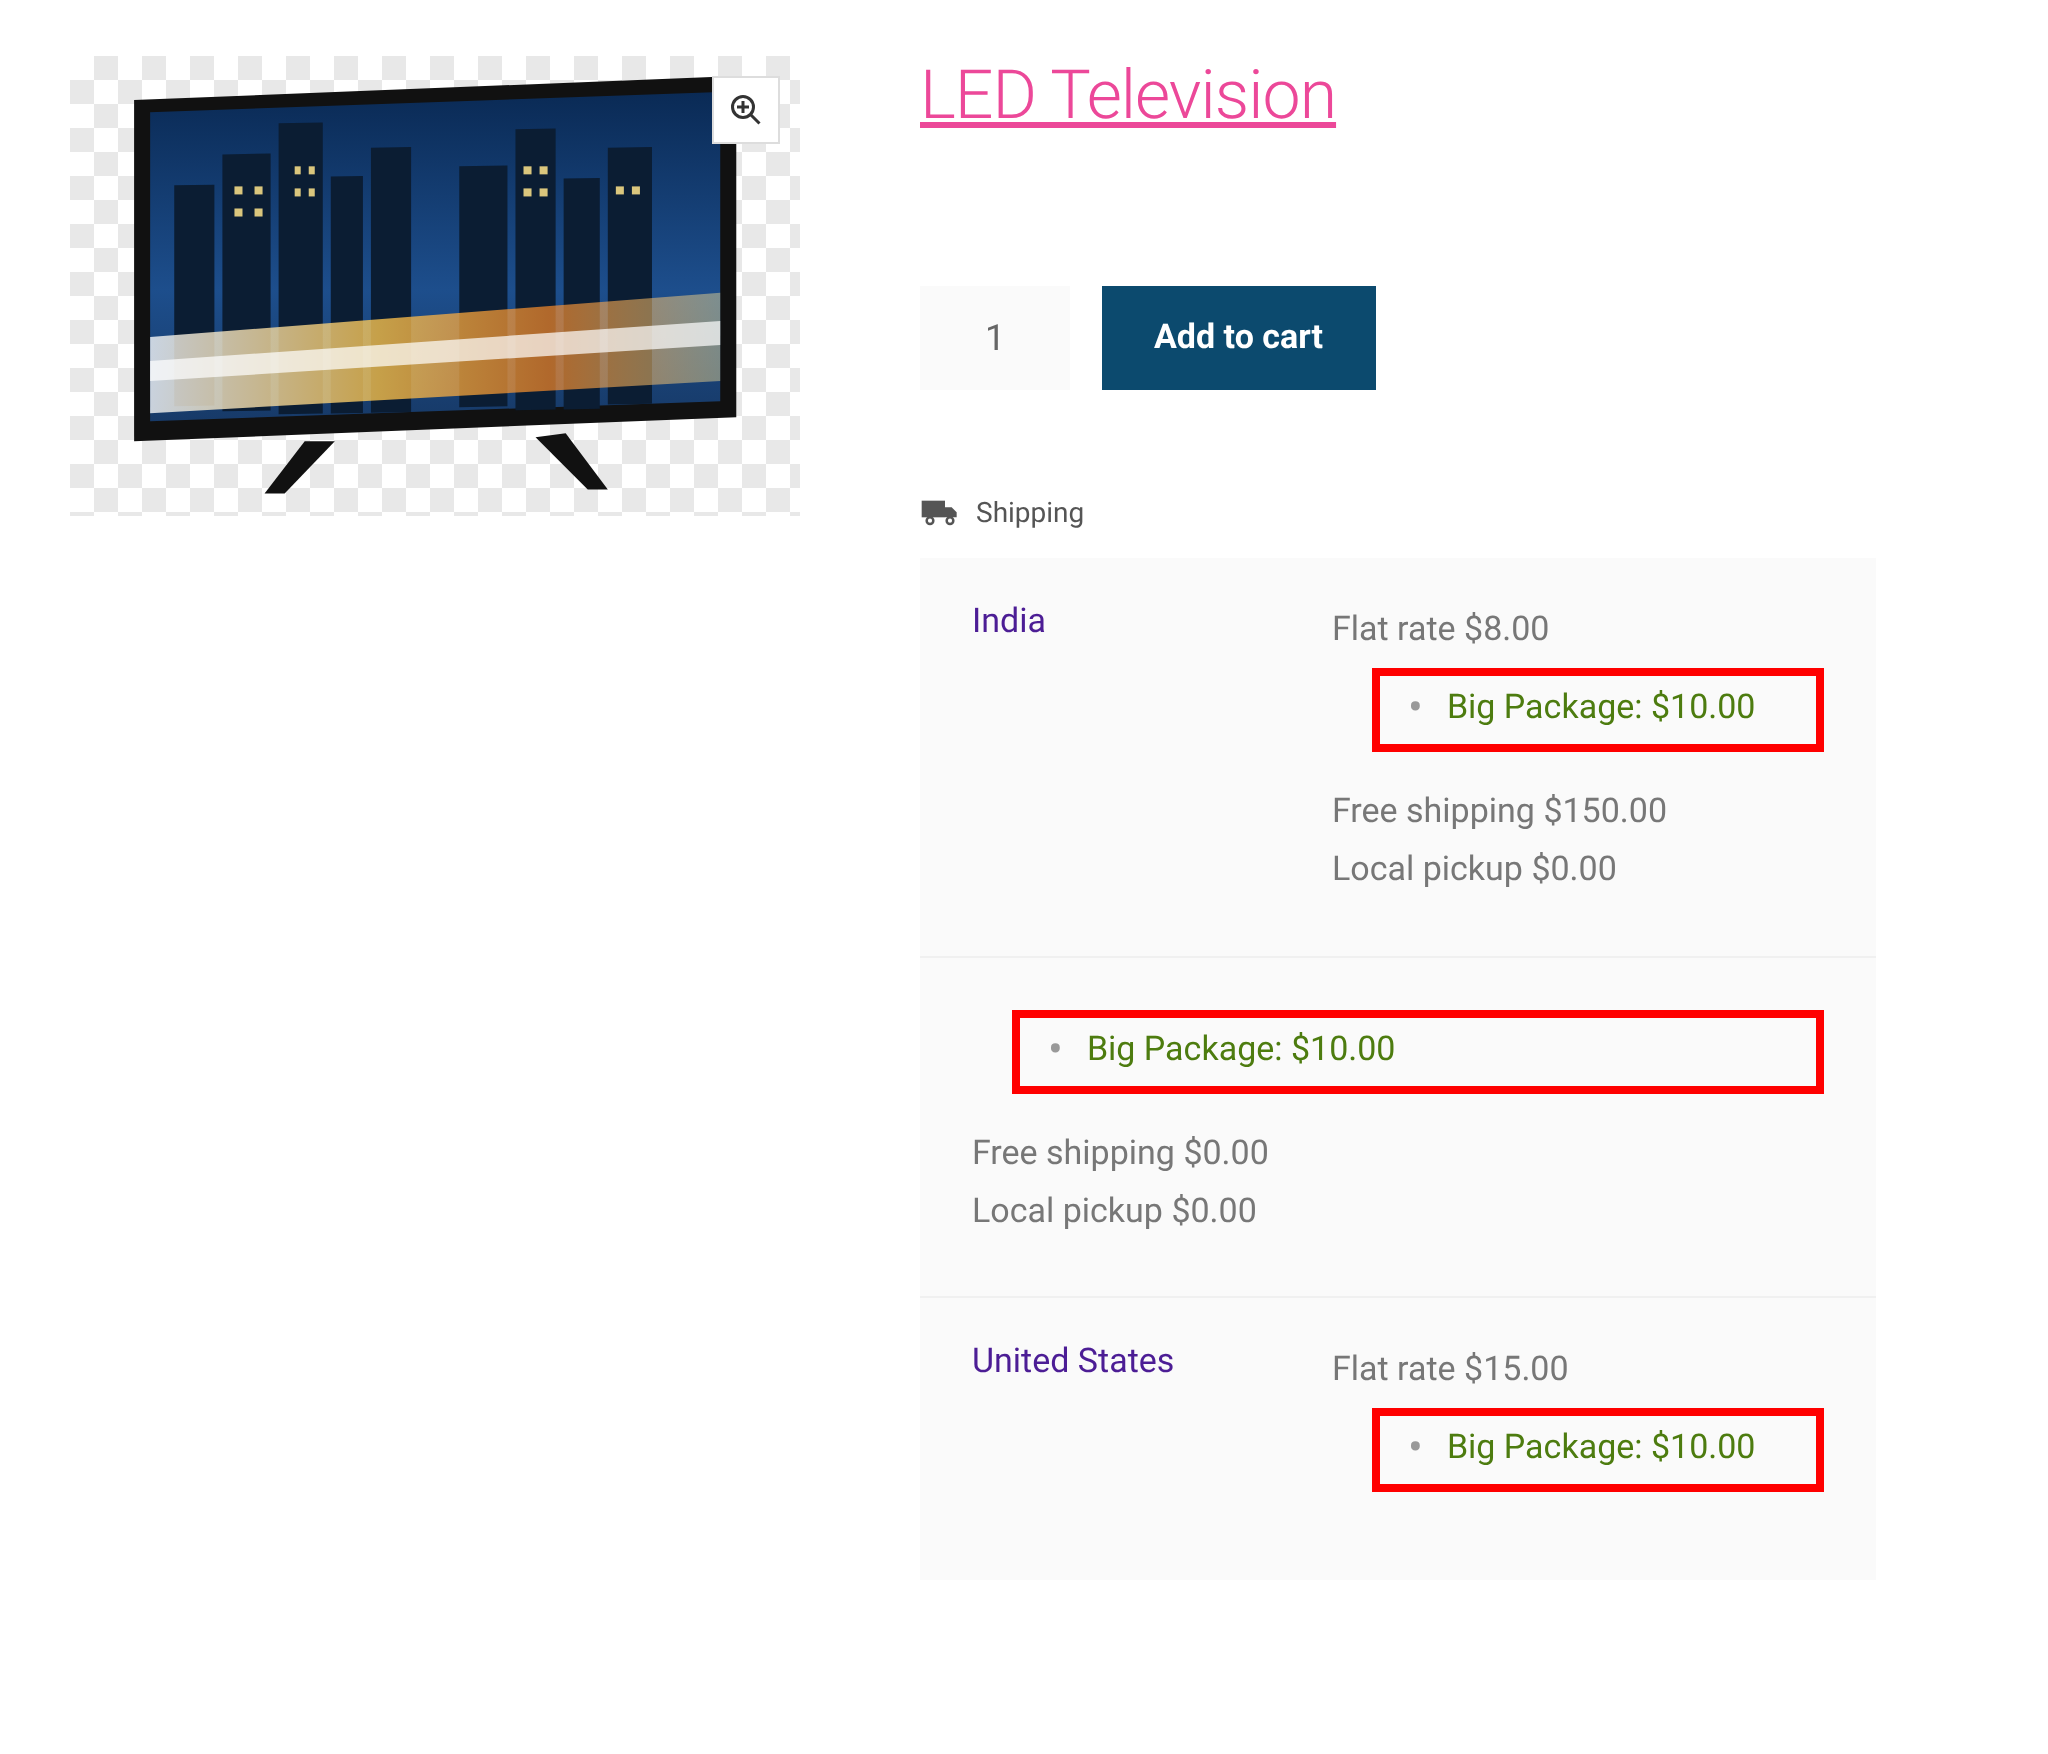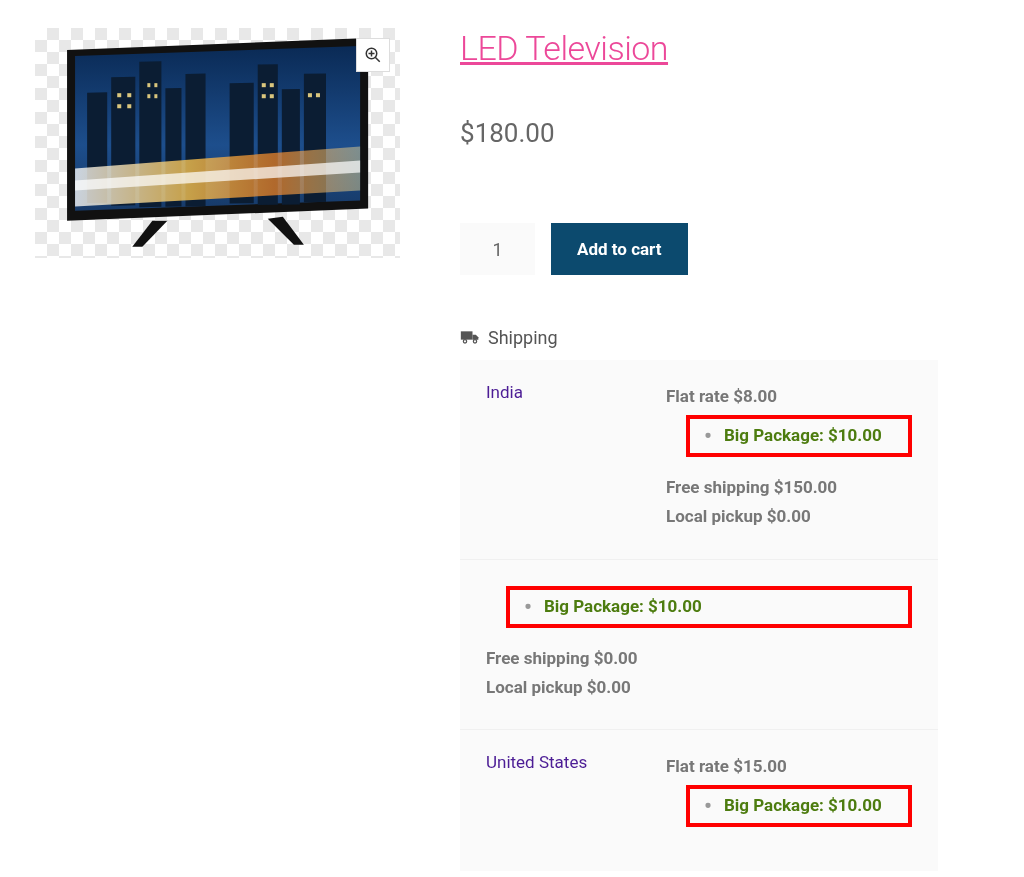--- a/index.html
+++ b/index.html
@@ -92,44 +92,44 @@
       font-weight: 700;
       padding: 0 26px;
       height: 52px;
       cursor: pointer;
       font-family: inherit;
     }
 
     .shipping-block { margin-top: 52px; }
     .shipping-header {
       display: flex;
-      align-items: flex-end;
+      align-items: center;
       gap: 8px;
-      font-size: 18px;
+      font-size: 14px;
       color: #555;
       margin-bottom: 12px;
     }
     .shipping-header svg { width: 20px; height: 20px; fill: #555; }
 
     .shipping-table {
       background: #fafafa;
       width: 478px;
     }
     .shipping-row {
       display: flex;
       padding: 22px 26px 28px;
       border-bottom: 1px solid #f0f0f0;
     }
     .shipping-row:last-child { border-bottom: none; }
     .ship-left {
       width: 180px;
       color: #4c1d95;
       font-size: 17px;
     }
-    .ship-right { flex: 1; font-weight: bold; }
+    .ship-right { flex: 1; }
     .ship-line {
       color: #777;
       font-size: 17px;
       line-height: 1.7;
     }
     .ship-extra {
       margin-top: 4px;
       margin-bottom: 16px;
     }
     .ship-extra-box {
@@ -220,23 +220,20 @@
           <line x1="10" y1="6" x2="10" y2="14"></line>
           <line x1="6" y1="10" x2="14" y2="10"></line>
         </svg>
       </div>
     </div>
   </div>
 
   <div class="info-column">
     <h1 class="product-title">LED Television</h1>
 
-    <div class="price">
-      <span>$</span><span class="amount">180.00</span>
-    </div>
 
     <div class="cart-row">
       <input class="qty-input" type="text" value="1" style="">
       <button class="add-to-cart">Add to cart</button>
     </div>
 
     <div class="shipping-block">
       <div class="shipping-header">
         <svg viewBox="0 0 24 24">
           <path d="M1 4h14v10H1z"></path>

